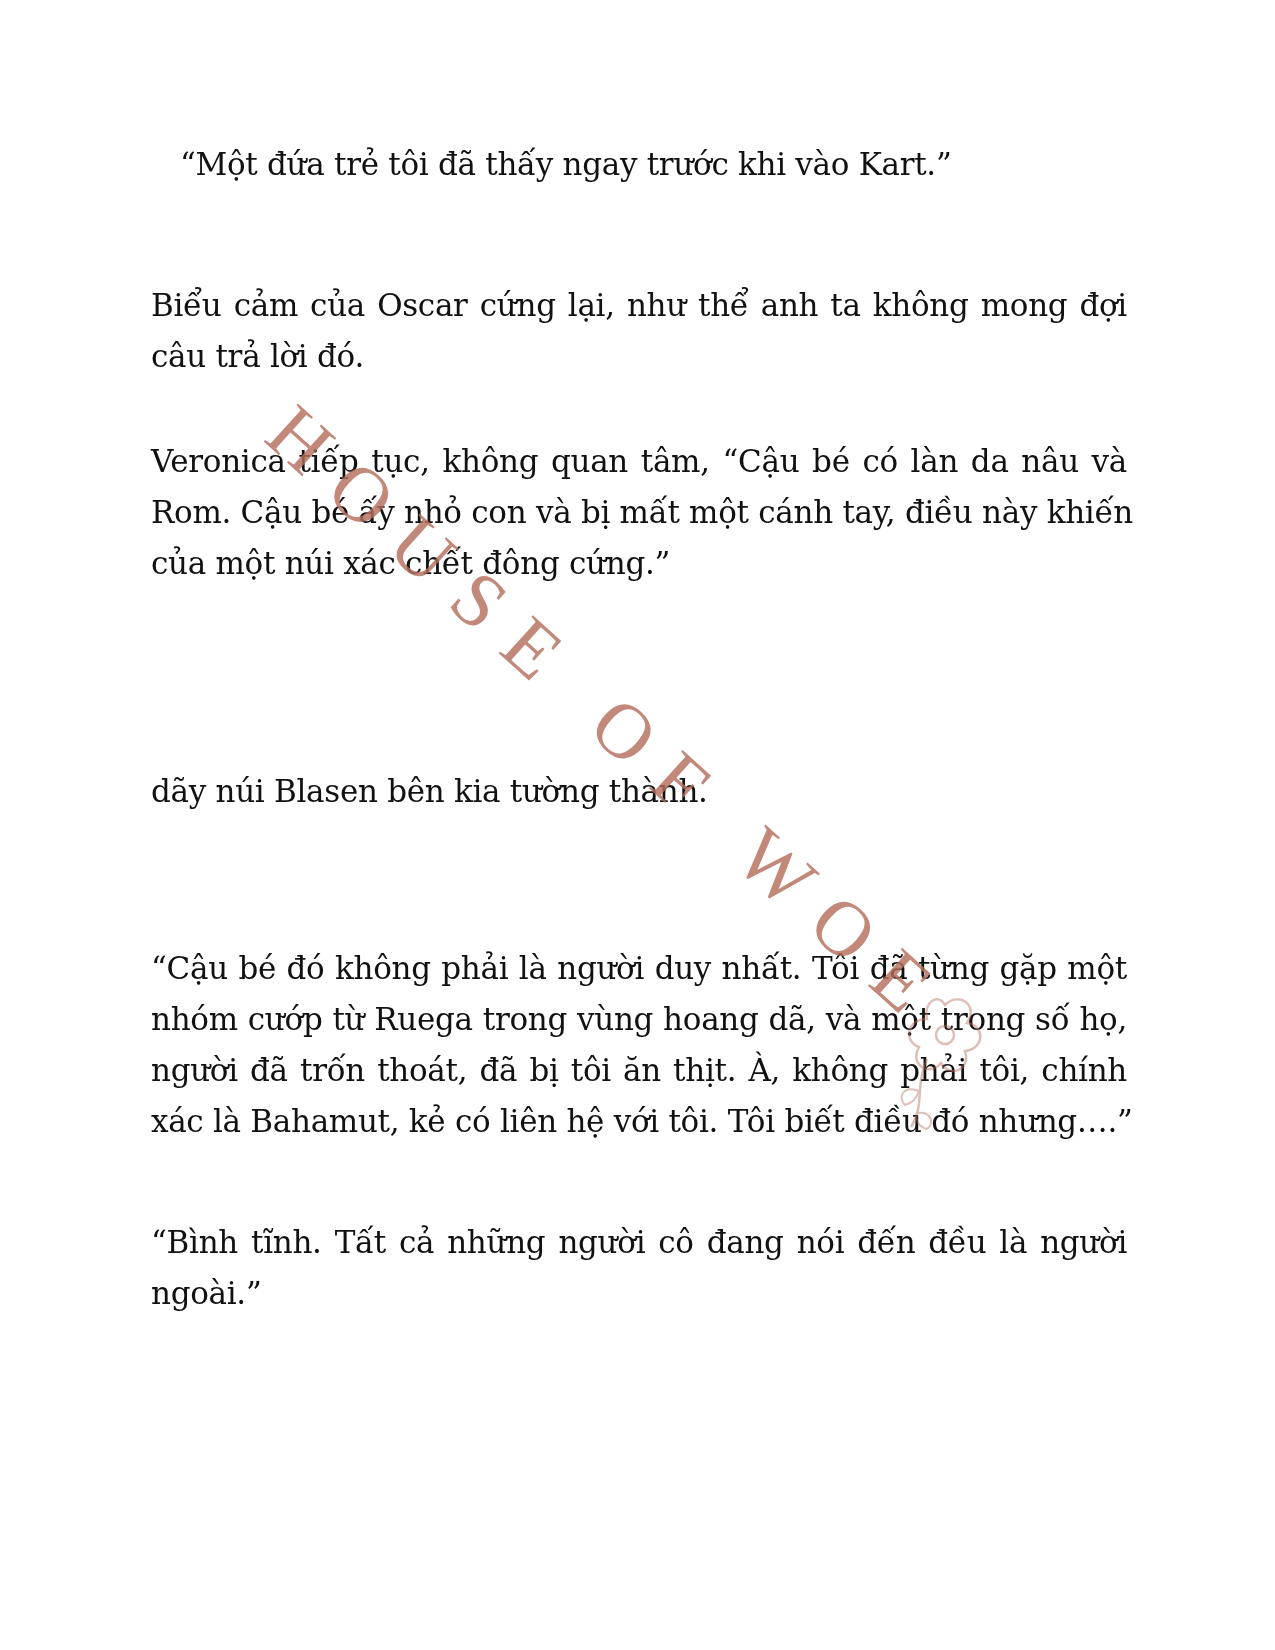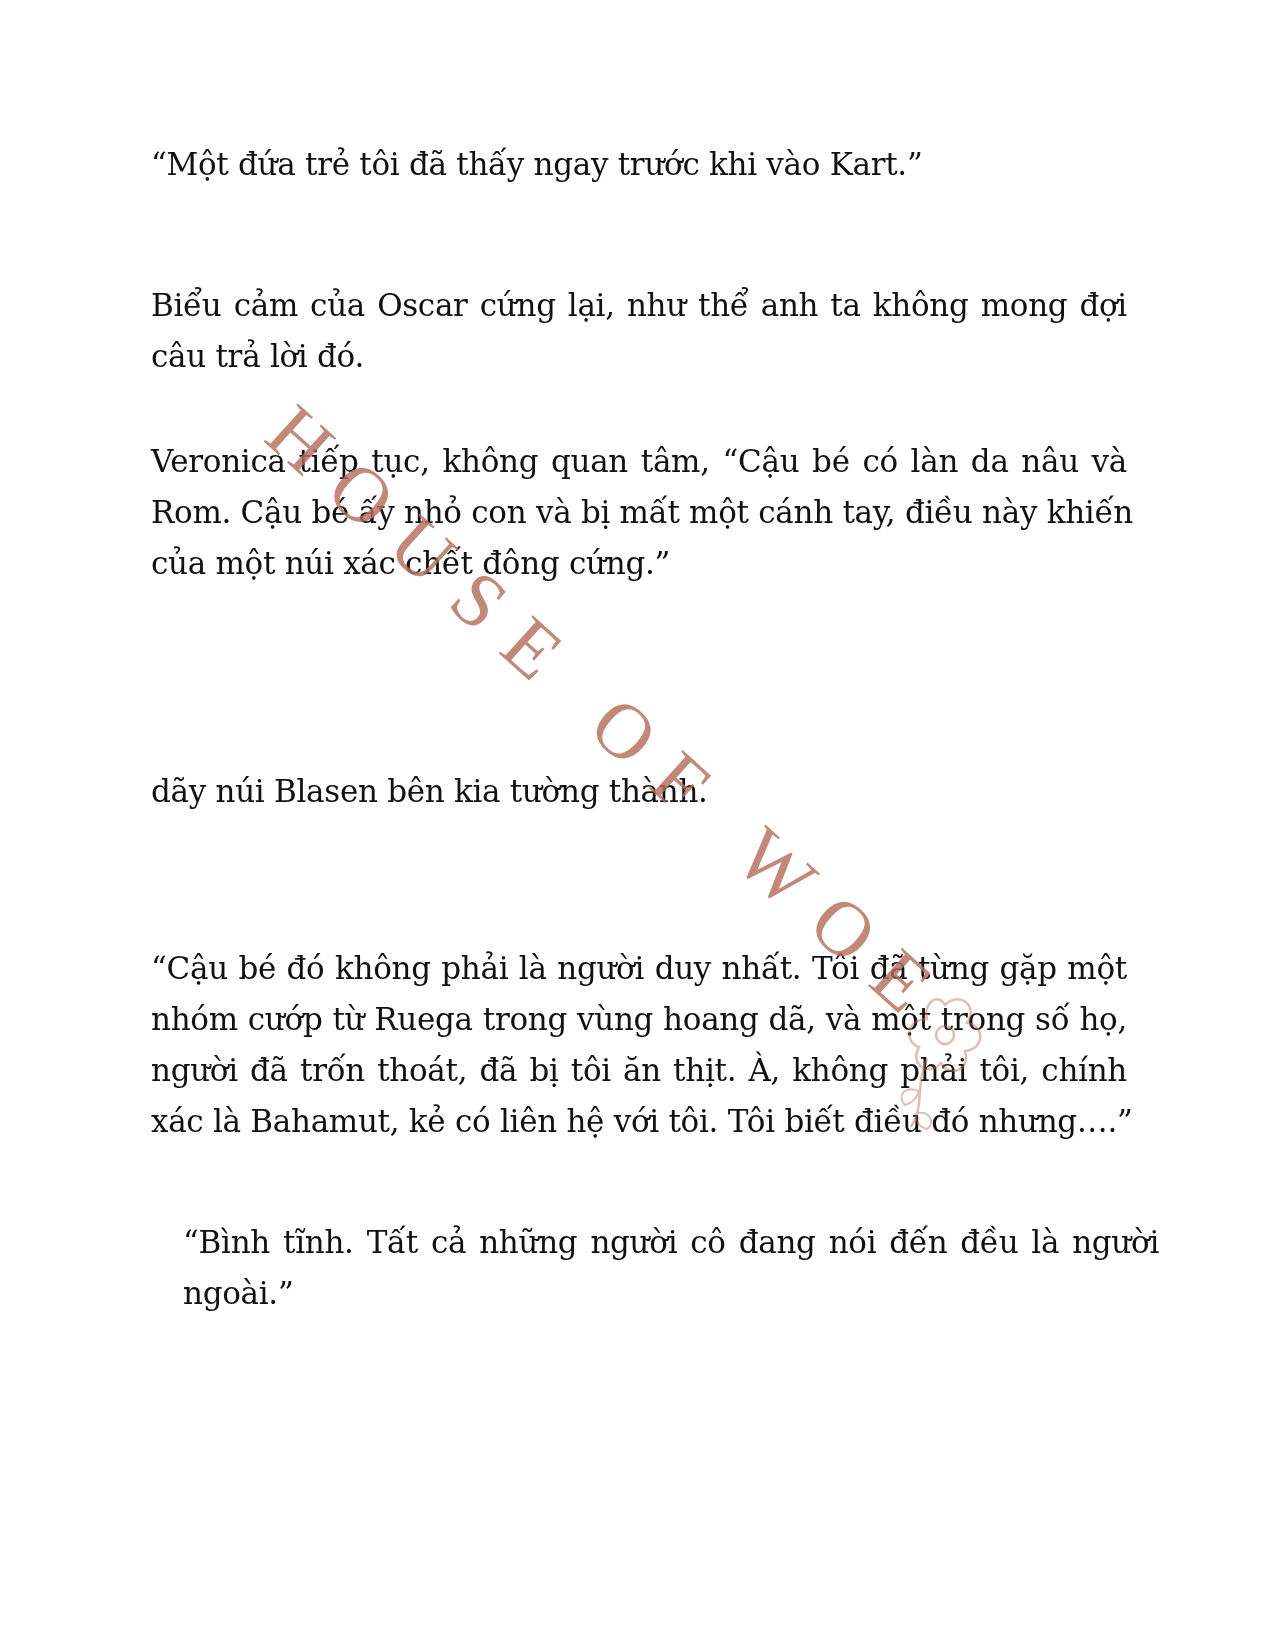--- a/index.html
+++ b/index.html
@@ -60,21 +60,21 @@
     }
     .flower {
       opacity: 0.45;
     }
   </style>
 </head>
 <body>
 
 <div class="page">
 
-  <div class="text-block" style="top:139px;">
+  <div class="text-block" style="top:139px;margin-left:29px;">
     <span class="line last">“Một đứa trẻ tôi đã thấy ngay trước khi vào Kart.”</span>
   </div>
 
   <div class="text-block" style="top:280px;">
     <span class="line">Biểu cảm của Oscar cứng lại, như thể anh ta không mong đợi</span>
     <span class="line last">câu trả lời đó.</span>
   </div>
 
   <div class="text-block" style="top:436px;">
     <span class="line">Veronica tiếp tục, không quan tâm, “Cậu bé có làn da nâu và</span>
@@ -86,21 +86,21 @@
     <span class="line last">dãy núi Blasen bên kia tường thành.</span>
   </div>
 
   <div class="text-block" style="top:943px;">
     <span class="line">“Cậu bé đó không phải là người duy nhất. Tôi đã từng gặp một</span>
     <span class="line">nhóm cướp từ Ruega trong vùng hoang dã, và một trong số họ,</span>
     <span class="line">người đã trốn thoát, đã bị tôi ăn thịt. À, không phải tôi, chính</span>
     <span class="line">xác là Bahamut, kẻ có liên hệ với tôi. Tôi biết điều đó nhưng….”</span>
   </div>
 
-  <div class="text-block" style="top:1217px;margin-left:32px;">
+  <div class="text-block" style="top:1217px;">
     <span class="line">“Bình tĩnh. Tất cả những người cô đang nói đến đều là người</span>
     <span class="line last">ngoài.”</span>
   </div>
 
   <svg class="watermark" viewBox="0 0 1275 1650" xmlns="http://www.w3.org/2000/svg">
     <text class="wm-text" x="0" y="0" transform="translate(262,440) rotate(42)">HOUSE OF WOE</text>
     <g class="flower" transform="translate(945,1035)">
       <path d="M0,-30 C14,-44 34,-30 22,-12 C40,-10 40,14 20,16 C26,34 6,44 -4,28 C-16,42 -36,30 -26,12 C-42,6 -38,-16 -18,-16 C-22,-34 -6,-42 0,-30 Z" fill="none" stroke="#b5705f" stroke-width="2.5"></path>
       <circle cx="0" cy="0" r="9" fill="none" stroke="#b5705f" stroke-width="2.5"></circle>
       <path d="M-18,24 C-30,50 -20,70 -34,92" fill="none" stroke="#b5705f" stroke-width="2.5"></path>

